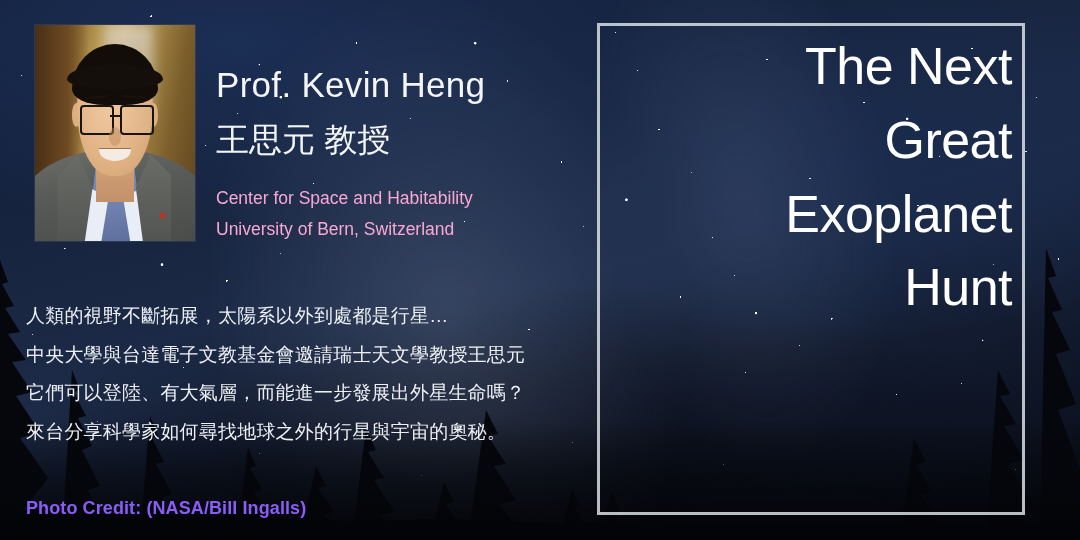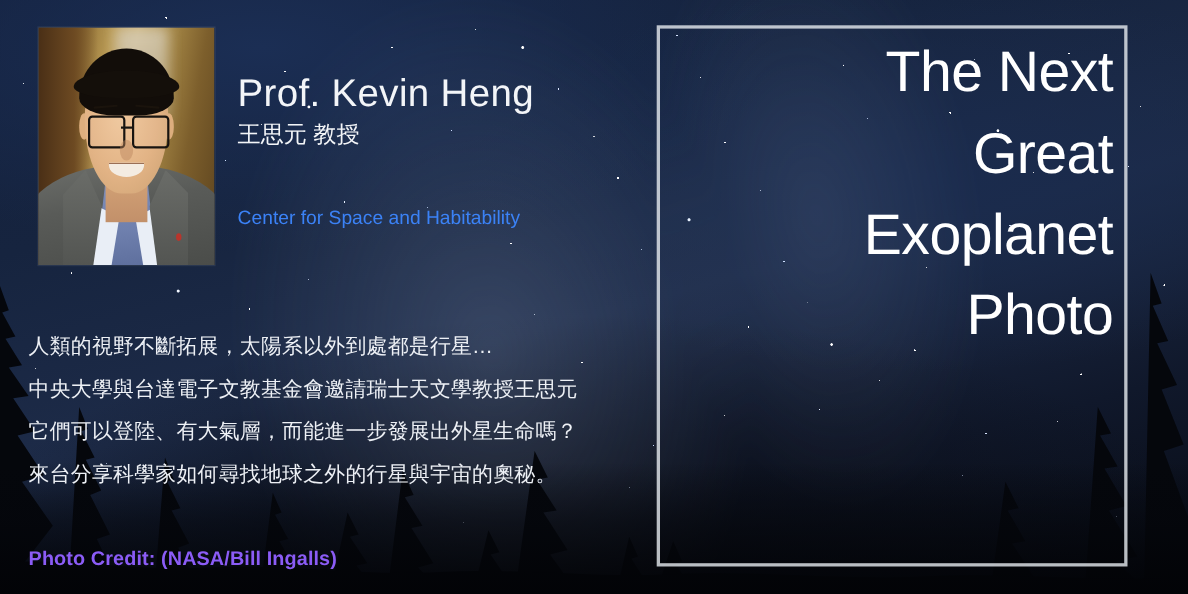--- a/index.html
+++ b/index.html
@@ -331,31 +331,31 @@
   .name-en {
     color: #f3f5f8;
     font-size: 35px;
     font-weight: 400;
     line-height: 1.08;
     letter-spacing: 0.3px;
     white-space: nowrap;
   }
   .name-zh {
     color: #f3f5f8;
-    font-size: 21px;
+    font-size: 33px;
     font-weight: 400;
     line-height: 1.2;
-    margin-top: 6px;
+    margin-top: 16px;
     white-space: nowrap;
   }
   .affil {
     position: absolute;
     left: 216px;
     top: 183px;
-    color: #3b82f6;
+    color: #f9a8d4;
     font-size: 17.5px;
     line-height: 1.78;
     white-space: nowrap;
   }
   .affil div { white-space: nowrap; }
 
   .body-zh {
     position: absolute;
     left: 26px;
     top: 297px;
@@ -457,32 +457,33 @@
     <div class="p-mouth"></div>
   </div>
 
   <div class="name-block">
     <div class="name-en">Prof. Kevin Heng</div>
     <div class="name-zh">王思元 教授</div>
   </div>
 
   <div class="affil">
     <div>Center for Space and Habitability</div>
+    <div>University of Bern, Switzerland</div>
   </div>
 
   <div class="body-zh">
     <div>人類的視野不斷拓展，太陽系以外到處都是行星…</div>
     <div>中央大學與台達電子文教基金會邀請瑞士天文學教授王思元</div>
     <div>它們可以登陸、有大氣層，而能進一步發展出外星生命嗎？</div>
     <div>來台分享科學家如何尋找地球之外的行星與宇宙的奧秘。</div>
   </div>
 
   <div class="credit">Photo Credit: (NASA/Bill Ingalls)</div>
 
   <div class="title-frame"></div>
   <div class="title-text">
     <div>The Next</div>
     <div>Great</div>
     <div>Exoplanet</div>
-    <div>Photo</div>
+    <div>Hunt</div>
   </div>
 
 </div>
 
 </body></html>

